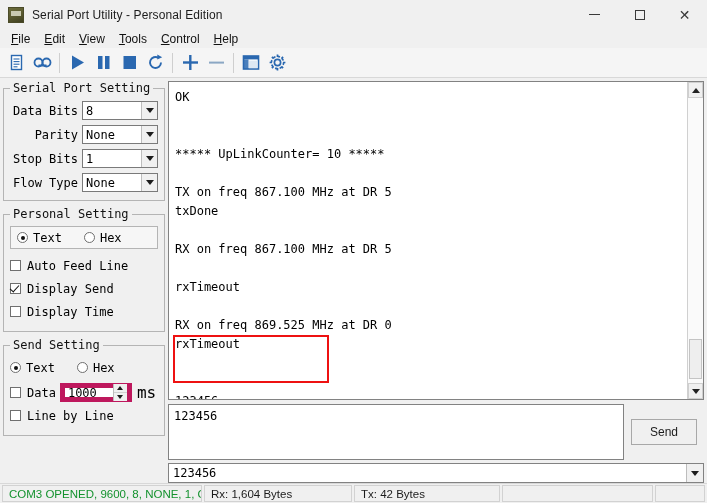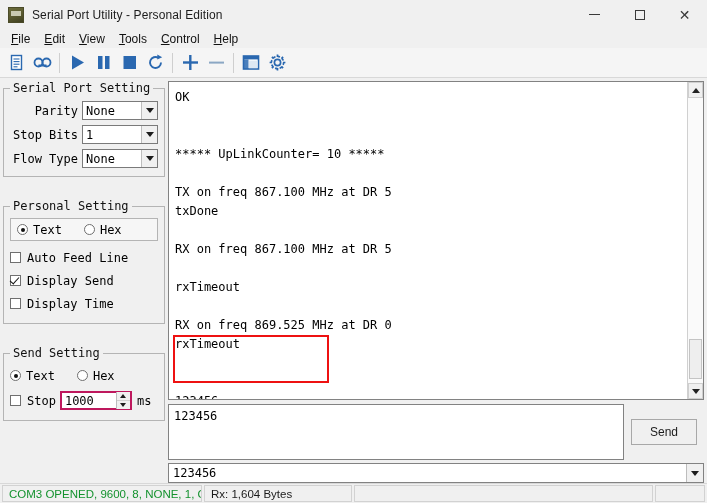--- a/index.html
+++ b/index.html
@@ -115,21 +115,21 @@
   
   .left-pane {
     width: 165px;
     flex: 0 0 165px;
     display: flex;
     flex-direction: column;
     padding-right: 3px;
   }
   fieldset.group {
     border: 1px solid #b4b4b4;
-    margin: 0 0 22px 0;
+    margin: 0 0 6px 0;
     padding: 5px 6px 7px 6px;
   }
   fieldset.group legend {
     font-family: "DejaVu Sans Mono", monospace;
     font-size: 12px;
     color: #111;
     padding: 0 3px;
   }
   .row {
     display: flex;
@@ -235,21 +235,21 @@
     position: absolute;
     left: 1px; top: -1px;
     width: 4px; height: 8px;
     border: solid #111;
     border-width: 0 1.6px 1.6px 0;
     transform: rotate(42deg);
   }
   .spin {
     height: 19px;
     width: 72px;
-    border: 2px solid #be185d;
+    border: 5px solid #be185d;
     background: #fff;
     display: flex;
     align-items: center;
     margin: 0 5px 0 4px;
     justify-content: space-between;
   }
   .spin .sval {
     flex: 1 1 auto;
     font-family: "DejaVu Sans Mono", monospace;
     font-size: 12px;
@@ -266,21 +266,21 @@
     background: #f0f0f0;
     display: flex; align-items: center; justify-content: center;
   }
   .spin .sbtns > div:first-child { border-bottom: 1px solid #d0d0d0; }
   .caret-up {
     width:0;height:0;border-left:3px solid transparent;border-right:3px solid transparent;border-bottom:4px solid #1c1c1c;
   }
   .caret-dn {
     width:0;height:0;border-left:3px solid transparent;border-right:3px solid transparent;border-top:4px solid #1c1c1c;
   }
-  .unit { font-family:"DejaVu Sans Mono", monospace; font-size:12px; }
+  .unit { font-family:"DejaVu Sans Mono", monospace; font-size:16px; }
 
   
   .right-pane {
     flex: 1 1 auto;
     display: flex;
     flex-direction: column;
     min-width: 0;
   }
   .terminal-wrap {
     flex: 1 1 auto;
@@ -524,20 +524,29 @@
 
   <div class="body-row">
 
     <div class="left-pane">
 
       <fieldset class="group">
         <legend>Serial Port Setting</legend>
 
 
 
+        <div class="row">
+          <div class="lbl">Data Bits</div>
+          <div class="combo">
+            <span class="val">8</span>
+            <span class="arrow">
+                <i class="caret"></i>
+              </span>
+          </div>
+        </div>
 
         <div class="row">
           <div class="lbl">Parity</div>
           <div class="combo">
             <span class="val">None</span>
             <span class="arrow">
                 <i class="caret"></i>
               </span>
           </div>
         </div>
@@ -600,35 +609,39 @@
             <span>Text</span>
           </div>
           <div class="opt">
             <span class="radio"></span>
             <span>Hex</span>
           </div>
         </div>
 
         <div class="chkrow">
           <span class="chk"></span>
-          <span>Stop</span>
+          <span>Data</span>
           <span class="spin">
             <span class="sval">1000</span>
             <span class="sbtns">
               <div>
                   <i class="caret-up"></i>
                 </div>
               <div>
                   <i class="caret-dn"></i>
                 </div>
             </span>
           </span>
           <span class="unit">ms</span>
         </div>
 
+        <div class="chkrow">
+          <span class="chk"></span>
+          <span>Line by Line</span>
+        </div>
       </fieldset>
 
     </div>
 
     <div class="right-pane">
 
       <div class="terminal-wrap">
         <div class="terminal">OK
 
 
@@ -674,17 +687,18 @@
             <i class="caret"></i>
           </span>
       </div>
 
     </div>
   </div>
 
   <div class="statusbar">
     <div class="st-cell c1">COM3 OPENED, 9600, 8, NONE, 1, OFF</div>
     <div class="st-cell c2">Rx: 1,604 Bytes</div>
+    <div class="st-cell c3">Tx: 42 Bytes</div>
     <div class="st-cell c4"></div>
     <div class="st-cell c5"></div>
   </div>
 
 </div>
 
 </body></html>

